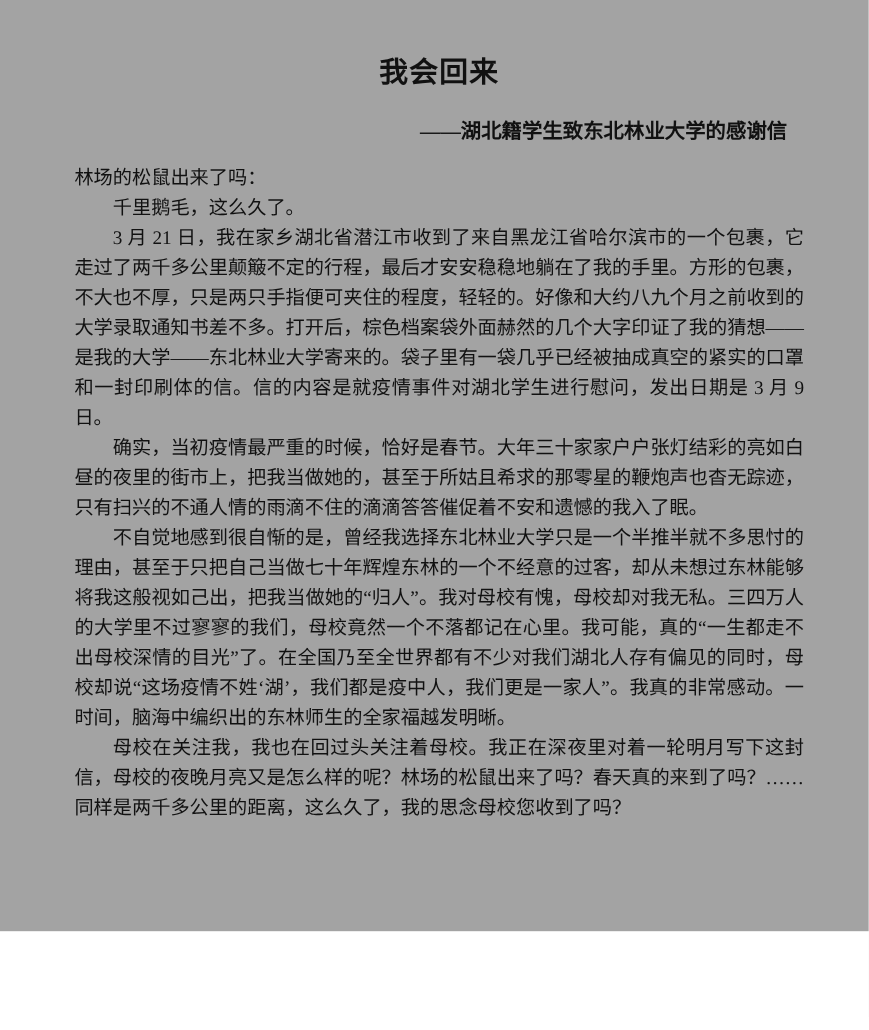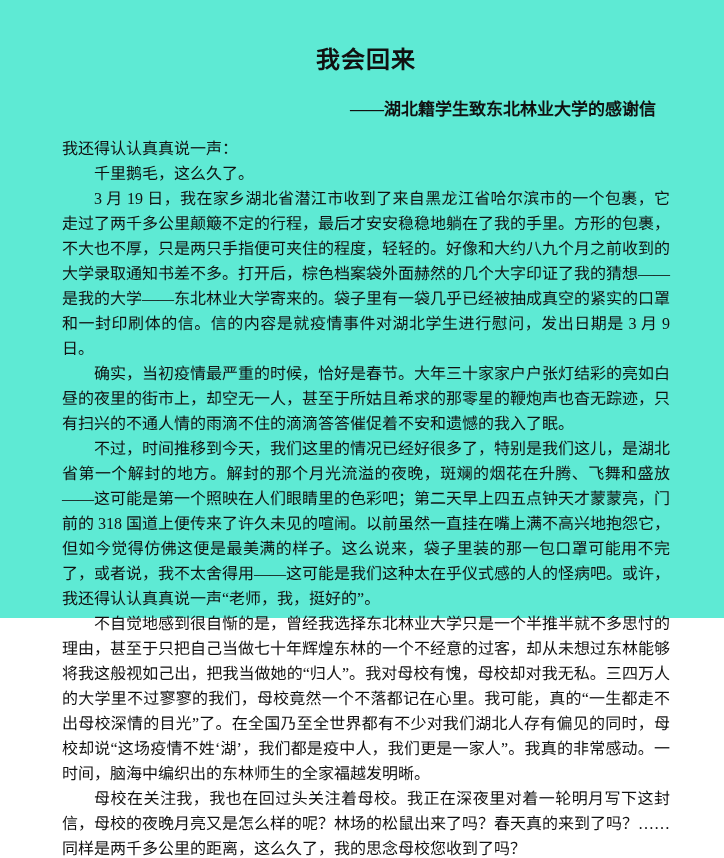--- a/index.html
+++ b/index.html
@@ -10,23 +10,23 @@
   body {
     width: 724px;
     height: 858px;
     overflow: hidden;
     font-family: "Liberation Serif", "DejaVu Serif", serif;
     color: #111111;
   }
   .page {
     box-sizing: border-box;
     width: 724px;
-    height: 618px;
+    height: 776px;
     padding: 34px 54px 31px 62px;
-    background: #5eead4;
+    background: #a3a3a3;
   }
   .title {
     text-align: center;
     font-size: 24px;
     font-weight: bold;
     margin: 6px 0 20px 0;
     letter-spacing: 1px;
   }
   .subtitle {
     text-align: right;
@@ -49,22 +49,21 @@
     text-justify: inter-ideograph;
   }
 </style>
 </head>
 <body>
 
 <div class="page">
   <h1 class="title">我会回来</h1>
   <div class="subtitle">——湖北籍学生致东北林业大学的感谢信</div>
 
-  <p class="salutation">我还得认认真真说一声：</p>
+  <p class="salutation">林场的松鼠出来了吗：</p>
 
   <p class="para">千里鹅毛，这么久了。</p>
-  <p class="para">3 月 19 日，我在家乡湖北省潜江市收到了来自黑龙江省哈尔滨市的一个包裹，它走过了两千多公里颠簸不定的行程，最后才安安稳稳地躺在了我的手里。方形的包裹，不大也不厚，只是两只手指便可夹住的程度，轻轻的。好像和大约八九个月之前收到的大学录取通知书差不多。打开后，棕色档案袋外面赫然的几个大字印证了我的猜想——是我的大学——东北林业大学寄来的。袋子里有一袋几乎已经被抽成真空的紧实的口罩和一封印刷体的信。信的内容是就疫情事件对湖北学生进行慰问，发出日期是 3 月 9 日。</p>
-  <p class="para">确实，当初疫情最严重的时候，恰好是春节。大年三十家家户户张灯结彩的亮如白昼的夜里的街市上，却空无一人，甚至于所姑且希求的那零星的鞭炮声也杳无踪迹，只有扫兴的不通人情的雨滴不住的滴滴答答催促着不安和遗憾的我入了眠。</p>
-  <p class="para">不过，时间推移到今天，我们这里的情况已经好很多了，特别是我们这儿，是湖北省第一个解封的地方。解封的那个月光流溢的夜晚，斑斓的烟花在升腾、飞舞和盛放——这可能是第一个照映在人们眼睛里的色彩吧；第二天早上四五点钟天才蒙蒙亮，门前的 318 国道上便传来了许久未见的喧闹。以前虽然一直挂在嘴上满不高兴地抱怨它，但如今觉得仿佛这便是最美满的样子。这么说来，袋子里装的那一包口罩可能用不完了，或者说，我不太舍得用——这可能是我们这种太在乎仪式感的人的怪病吧。或许，我还得认认真真说一声“老师，我，挺好的”。</p>
+  <p class="para">3 月 21 日，我在家乡湖北省潜江市收到了来自黑龙江省哈尔滨市的一个包裹，它走过了两千多公里颠簸不定的行程，最后才安安稳稳地躺在了我的手里。方形的包裹，不大也不厚，只是两只手指便可夹住的程度，轻轻的。好像和大约八九个月之前收到的大学录取通知书差不多。打开后，棕色档案袋外面赫然的几个大字印证了我的猜想——是我的大学——东北林业大学寄来的。袋子里有一袋几乎已经被抽成真空的紧实的口罩和一封印刷体的信。信的内容是就疫情事件对湖北学生进行慰问，发出日期是 3 月 9 日。</p>
+  <p class="para">确实，当初疫情最严重的时候，恰好是春节。大年三十家家户户张灯结彩的亮如白昼的夜里的街市上，把我当做她的，甚至于所姑且希求的那零星的鞭炮声也杳无踪迹，只有扫兴的不通人情的雨滴不住的滴滴答答催促着不安和遗憾的我入了眠。</p>
   <p class="para">不自觉地感到很自惭的是，曾经我选择东北林业大学只是一个半推半就不多思忖的理由，甚至于只把自己当做七十年辉煌东林的一个不经意的过客，却从未想过东林能够将我这般视如己出，把我当做她的“归人”。我对母校有愧，母校却对我无私。三四万人的大学里不过寥寥的我们，母校竟然一个不落都记在心里。我可能，真的“一生都走不出母校深情的目光”了。在全国乃至全世界都有不少对我们湖北人存有偏见的同时，母校却说“这场疫情不姓‘湖’，我们都是疫中人，我们更是一家人”。我真的非常感动。一时间，脑海中编织出的东林师生的全家福越发明晰。</p>
   <p class="para">母校在关注我，我也在回过头关注着母校。我正在深夜里对着一轮明月写下这封信，母校的夜晚月亮又是怎么样的呢？林场的松鼠出来了吗？春天真的来到了吗？……同样是两千多公里的距离，这么久了，我的思念母校您收到了吗？</p>
 
 </div>
 
 </body></html>

